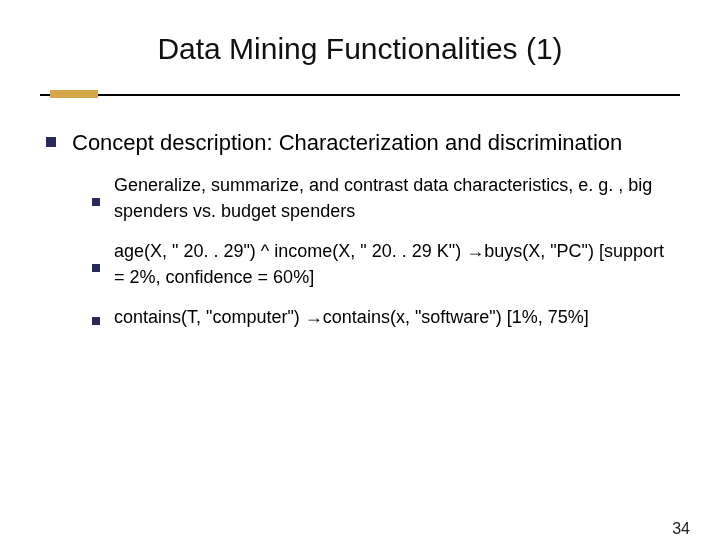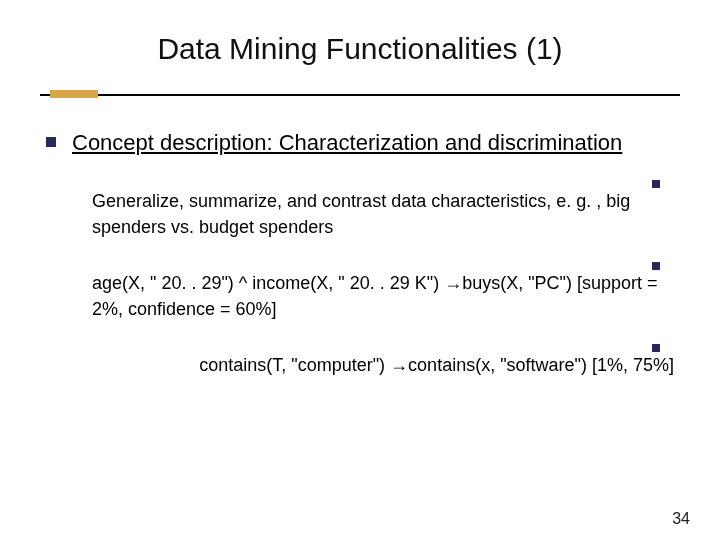--- a/index.html
+++ b/index.html
@@ -58,42 +58,41 @@
     width: 10px; height: 10px;
     background: #28285a;
     margin-top: 9px;
     margin-right: 16px;
     flex: 0 0 10px;
   }
   .lvl1-text {
     font-size: 22px;
     line-height: 1.35;
   }
-  .underline { text-decoration: underline; }
+  .underline { }
   .lvl2 {
     display: flex;
-    align-items: flex-end;
+    align-items: center;
     margin: 14px 0 6px 46px;
-    flex-direction: column;
   }
   .bullet2 {
     width: 8px; height: 8px;
     background: #28285a;
     margin-top: 8px;
     margin-right: 14px;
     flex: 0 0 8px;
   }
   .lvl2-text {
     font-size: 18px;
     line-height: 1.45;
   }
   .pagenum {
     position: absolute;
     right: 30px;
-    bottom: 12px;
+    bottom: 2px;
     font-size: 16px;
     color: #222;
   }
 </style>
 </head>
 <body>
 
 <div class="slide">
   <h1 class="title">Data Mining Functionalities (1)</h1>
 

